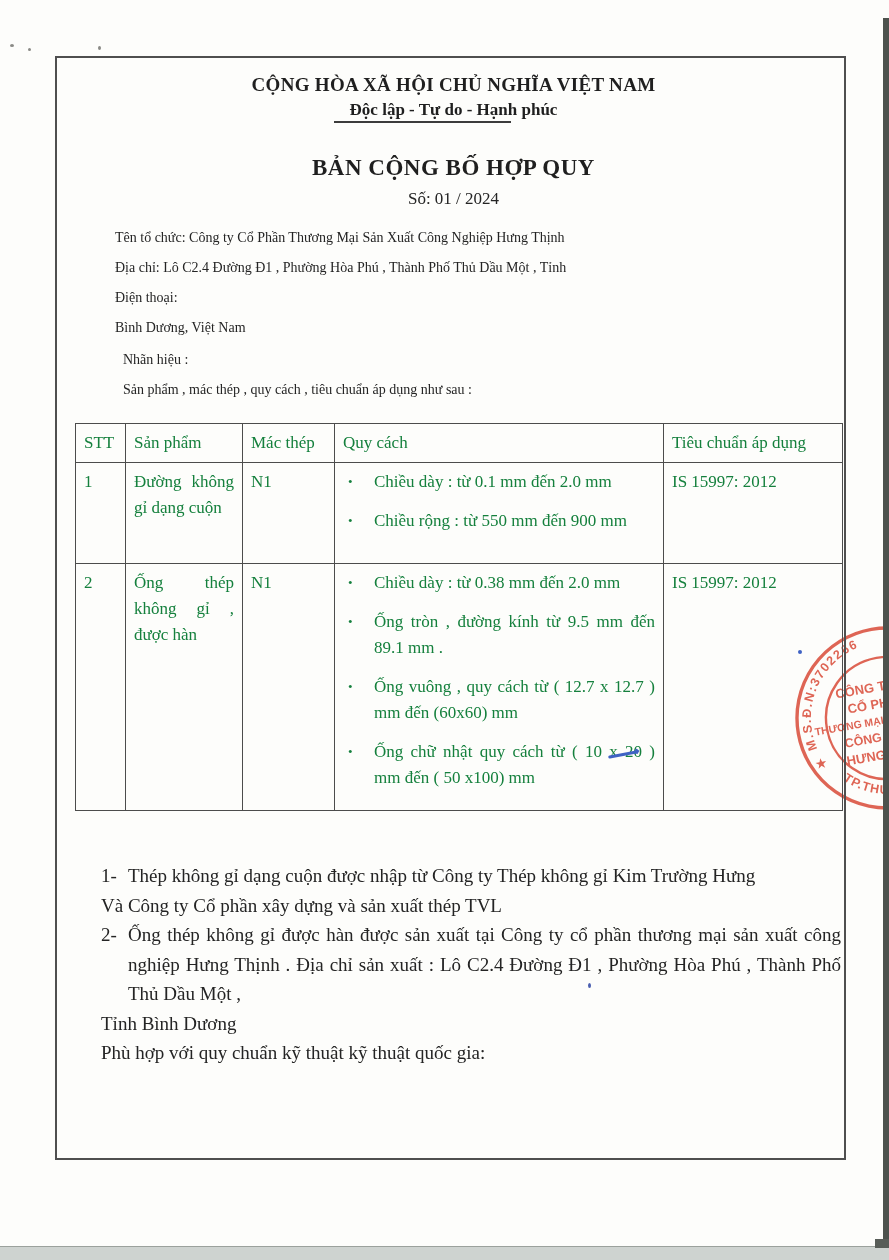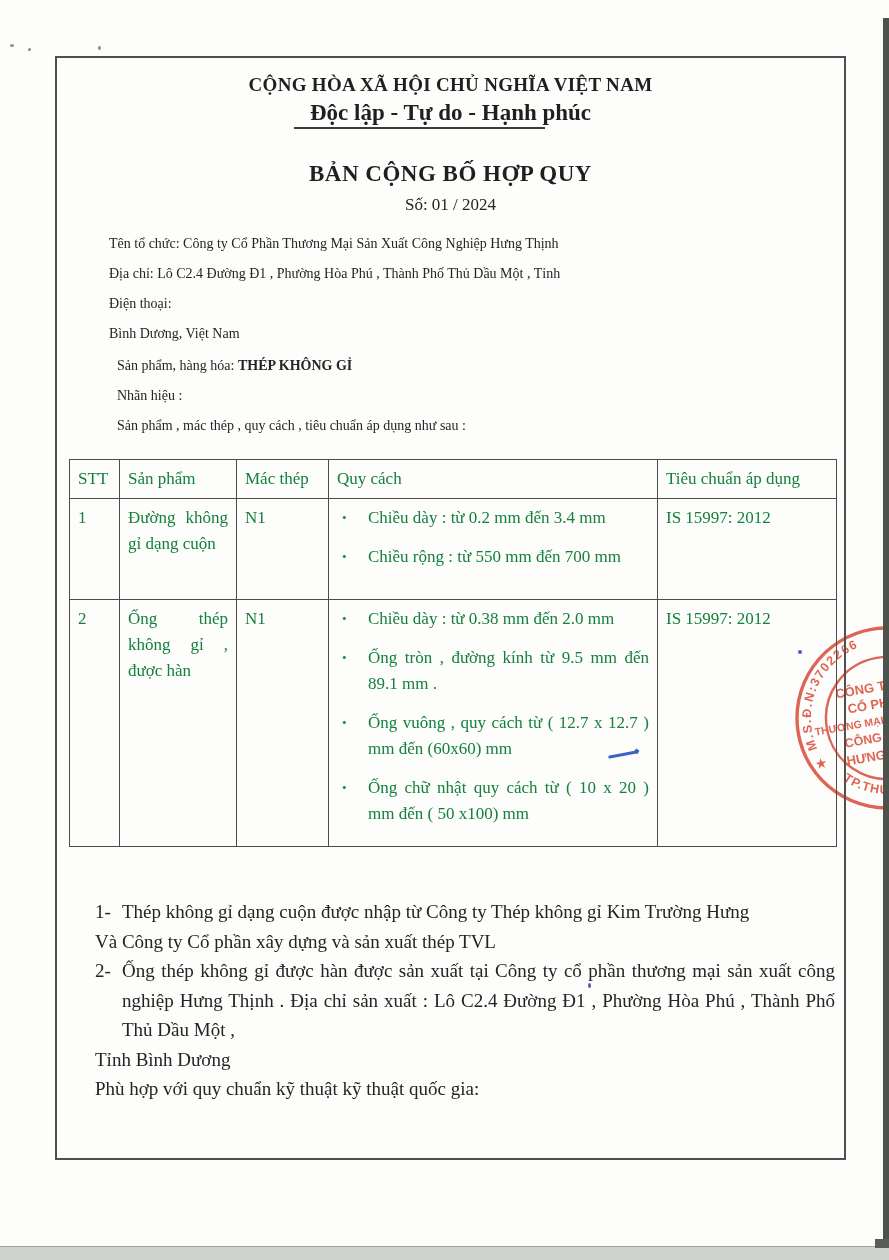--- a/index.html
+++ b/index.html
@@ -11,28 +11,28 @@
   }
   .scan{position:absolute;inset:0;}
   
   .edge-right{position:absolute;top:18px;right:0;width:6px;height:1228px;background:#4d524d;}
   .edge-bottom{position:absolute;left:0;bottom:0;width:889px;height:13px;background:#ced3d0;border-top:1.5px solid #9ba19c;}
   .edge-corner{position:absolute;right:0;bottom:12px;width:14px;height:9px;background:#585d58;}
   .speck{position:absolute;background:#8a8a86;border-radius:50%;}
   
   .frame{
     position:absolute;left:55px;top:56px;width:791px;height:1104px;
-    border:2px solid #4f4f4f;box-sizing:border-box;background:transparent;
+    border:2px solid #4f4f4f;box-sizing:border-box;background:transparent;padding-left:6px;
   }
   
   .hdr{text-align:center;margin-top:16px;}
   .nat-title{font-size:19px;font-weight:bold;letter-spacing:.3px;color:#1f1f1f;}
   .motto-wrap{margin-top:4px;}
   .motto{
-    display:inline-block;position:relative;font-size:23px;font-weight:bold;color:#1f1f1f;
+    display:inline-block;position:relative;font-size:17px;font-weight:bold;color:#1f1f1f;
     padding-bottom:3px;
   }
   .motto::after{
     content:"";position:absolute;left:-16px;bottom:0;width:calc(100% - 30px);height:2px;background:#3c3c3c;
   }
   .doc-title{margin-top:32px;font-size:23px;font-weight:bold;letter-spacing:.5px;color:#1f1f1f;}
   .doc-no{margin-top:8px;font-size:17px;}
   
   .info{margin:14px 0 0 52px;width:678px;font-size:14px;line-height:30px;}
   .info .ln{white-space:nowrap;}
@@ -119,21 +119,20 @@
       <div class="doc-title">BẢN CỘNG BỐ HỢP QUY</div>
       <div class="doc-no">Số: 01 / 2024</div>
     </div>
 
     <div class="info">
       <div class="ln">Tên tổ chức: Công ty Cổ Phần Thương Mại Sản Xuất Công Nghiệp Hưng Thịnh</div>
       <div class="ln">Địa chỉ: Lô C2.4 Đường Đ1 , Phường Hòa Phú , Thành Phố Thủ Dầu Một , Tỉnh</div>
       <div class="ln">Điện thoại:</div>
       <div class="ln">Bình Dương, Việt Nam</div>
       <div class="prod-group">
-        <div class="ln"><span>Sản phẩm, hàng hóa: </span><span class="bold">THÉP KHÔNG GỈ</span></div>
         <div class="ln">Nhãn hiệu :</div>
         <div class="ln">Sản phẩm , mác thép , quy cách , tiêu chuẩn áp dụng như sau :</div>
       </div>
     </div>
 
     <table class="spec">
       <colgroup>
           <col class="c1">
           <col class="c2">
           <col class="c3">
@@ -152,25 +151,25 @@
       <tbody>
         <tr class="r1">
           <td class="c-stt">1</td>
           <td class="c-sp">
               <div>Đường không gỉ dạng cuộn</div>
             </td>
           <td class="c-mt">N1</td>
           <td class="c-qc">
             <div class="bullet">
                 <span class="dot">•</span>
-                <span class="btxt">Chiều dày : từ 0.2 mm đến 3.4 mm</span>
-              </div>
-            <div class="bullet">
-                <span class="dot">•</span>
-                <span class="btxt">Chiều rộng : từ 550 mm đến 700 mm</span>
+                <span class="btxt">Chiều dày : từ 0.1 mm đến 2.0 mm</span>
+              </div>
+            <div class="bullet">
+                <span class="dot">•</span>
+                <span class="btxt">Chiều rộng : từ 550 mm đến 900 mm</span>
               </div>
           </td>
           <td class="c-tc">IS 15997: 2012</td>
         </tr>
         <tr class="r2">
           <td class="c-stt">2</td>
           <td class="c-sp">
               <div>Ống thép không gỉ , được hàn</div>
             </td>
           <td class="c-mt">N1</td>

